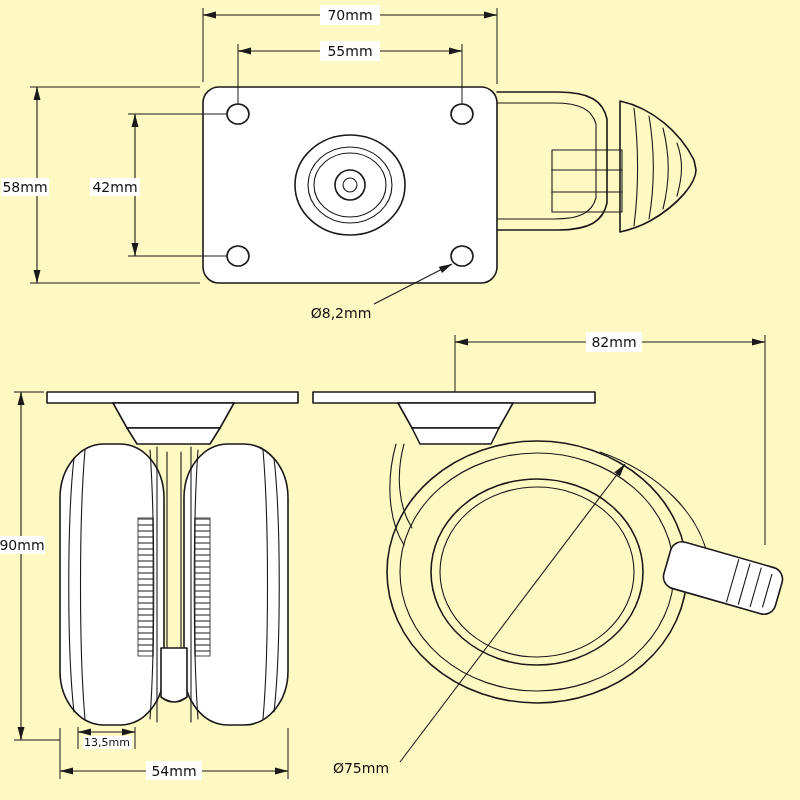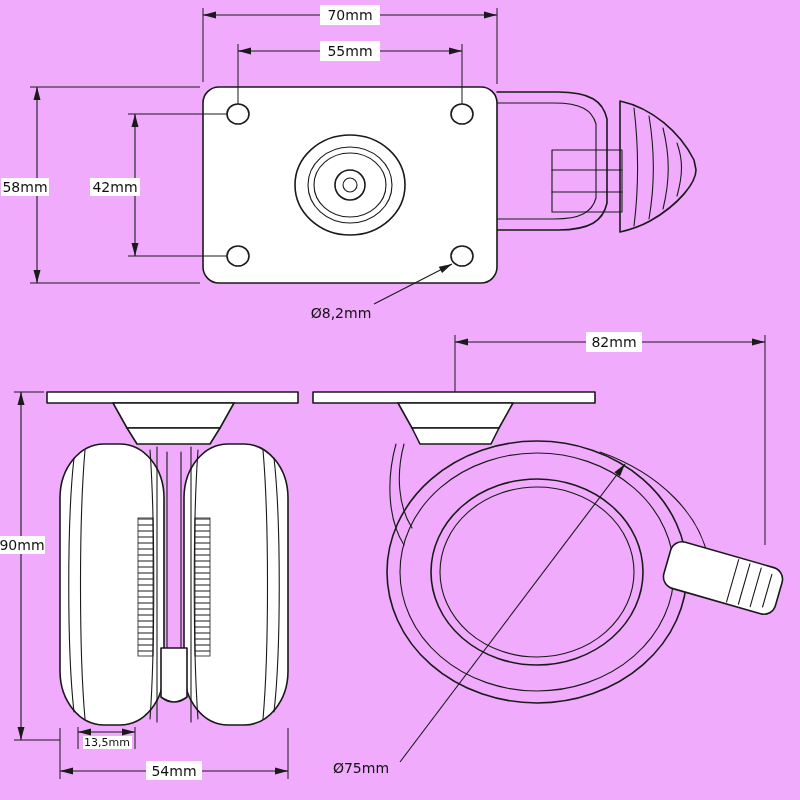--- a/index.html
+++ b/index.html
@@ -1,16 +1,16 @@
 <!DOCTYPE html>
 <html><head>
 <meta charset="utf-8">
 <style>
   html,body{margin:0;padding:0;background:#ffffff;}
-  .canvas{position:relative;width:800px;height:800px;background:#f0abfc;overflow:hidden;text-align:right;}
+  .canvas{position:relative;width:800px;height:800px;background:#fef9c3;overflow:hidden;text-align:right;}
   svg{display:block;}
   .ol  {fill:none;stroke:#1a1a1a;stroke-width:1.6;stroke-linejoin:round;stroke-linecap:round;}
   .ol2 {fill:none;stroke:#1a1a1a;stroke-width:1.1;stroke-linejoin:round;stroke-linecap:round;}
   .olw {fill:#ffffff;stroke:#1a1a1a;stroke-width:1.6;stroke-linejoin:round;}
   .thin{fill:none;stroke:#1a1a1a;stroke-width:1;}
   .dim {fill:none;stroke:#1a1a1a;stroke-width:1.1;}
   .bg  {fill:#ffffff;stroke:none;}
   text.lbl{font:14px "DejaVu Sans","Liberation Sans",sans-serif;fill:#111111;}
   text.lblsm{font:11px "DejaVu Sans","Liberation Sans",sans-serif;fill:#111111;}
 </style>

